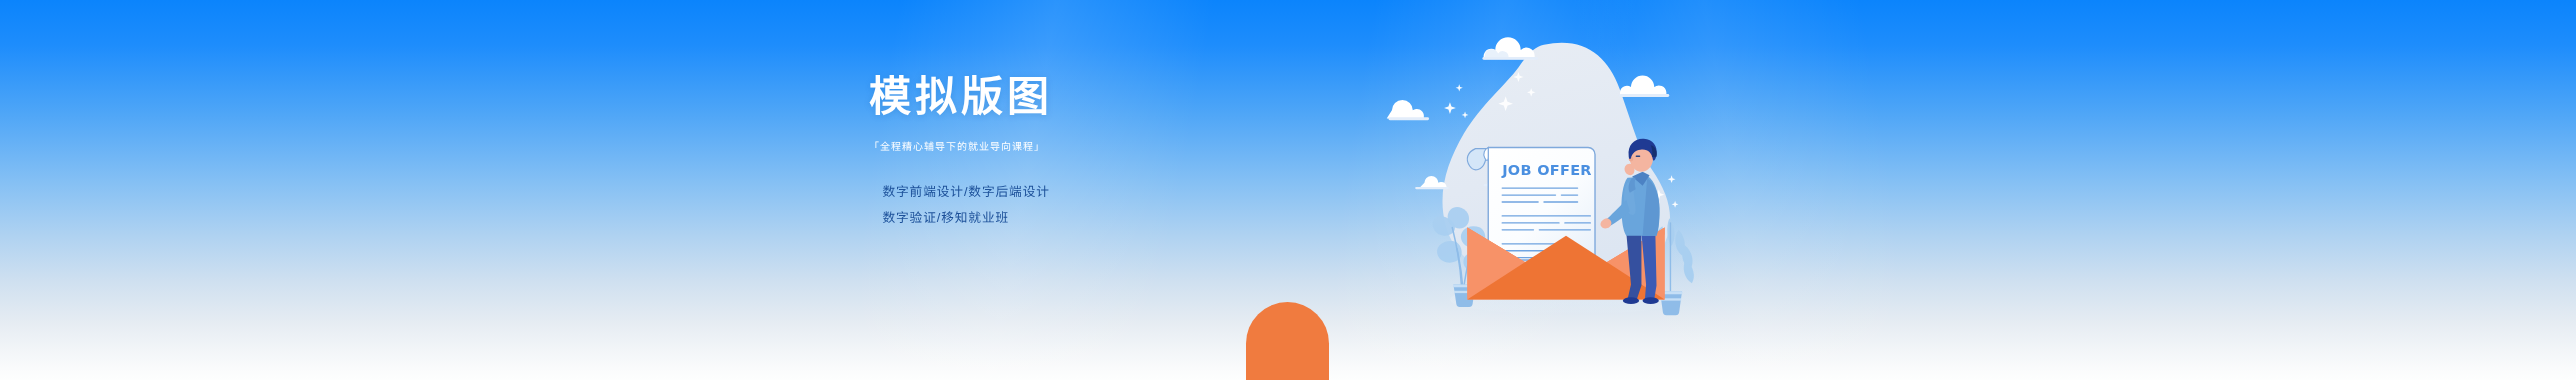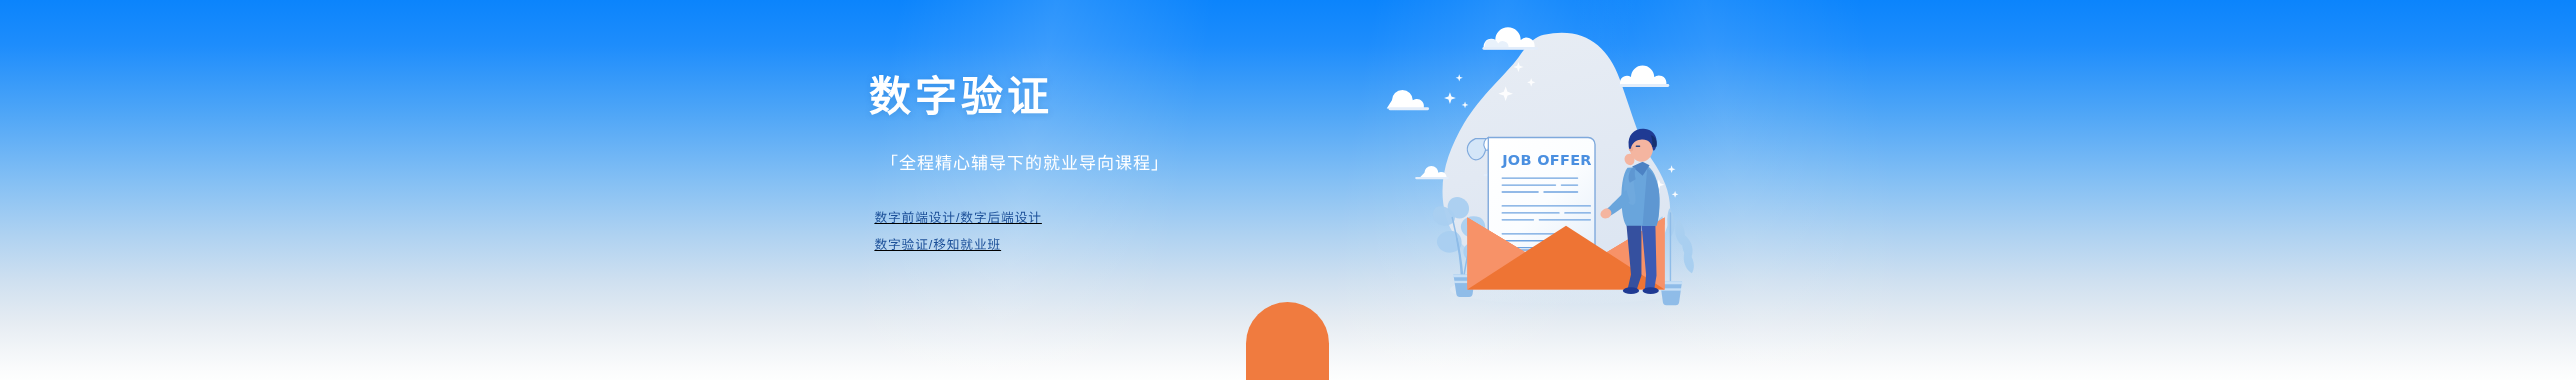--- a/index.html
+++ b/index.html
@@ -65,50 +65,49 @@
     font-size: 42px;
     line-height: 1.06;
     font-weight: 700;
     color: #ffffff;
     letter-spacing: 4px;
     margin: 0;
     white-space: nowrap;
     text-shadow: 0 1.3px 6.7px rgba(20,90,170,0.22);
   }
   .tagline {
-    margin: 12px;
+    margin: 0;
     padding-top: 19px;
-    font-size: 17px;
+    font-size: 10px;
     line-height: 1.5;
     color: #ffffff;
     letter-spacing: 1px;
     white-space: nowrap;
     font-weight: 400;
   }
   .course-list {
-    margin: 0;
+    margin: 8px;
     padding: 0;
     padding-top: 17.4px;
     list-style: none;
-    text-decoration: underline;
   }
   .course-list li {
     font-size: 12.7px;
     line-height: 2.06;
     color: #1C5099;
     letter-spacing: 0.9px;
     white-space: nowrap;
     padding-left: 5.4px;
   }
 
   
   .illustration {
     position: absolute;
     right: 4px;
-    top: 4px;
+    top: 14px;
     width: 402px;
     height: 329px;
   }
   .illustration svg {
     display: block;
     width: 100%;
     height: 100%;
   }
 
   
@@ -127,21 +126,21 @@
 <body>
 
 <div class="banner">
 
   <div class="sheen"></div>
 
   <div class="content">
 
     <div class="text-block">
 
-      <h1 class="title">数字验证</h1>
+      <h1 class="title">模拟版图</h1>
 
       <p class="tagline">「全程精心辅导下的就业导向课程」</p>
 
       <ul class="course-list">
         <li>数字前端设计/数字后端设计</li>
         <li>数字验证/移知就业班</li>
       </ul>
     </div>
 
     <div class="illustration">

